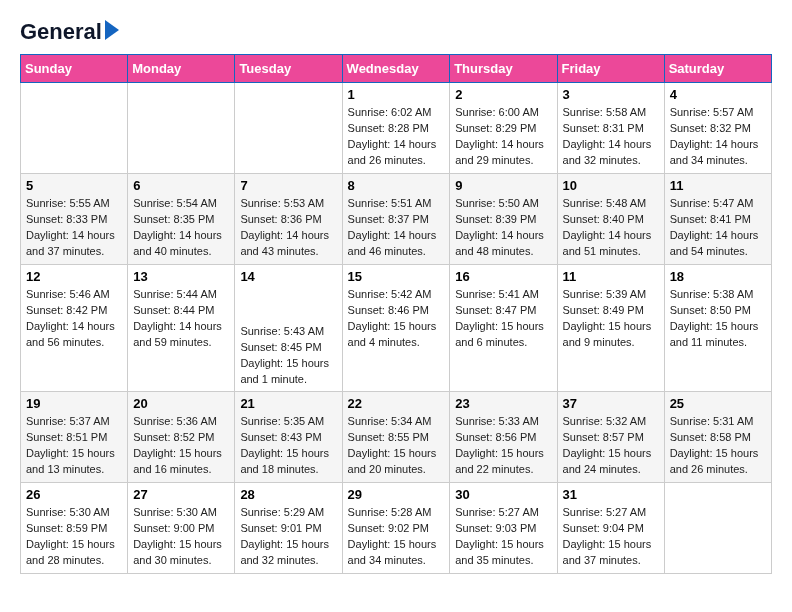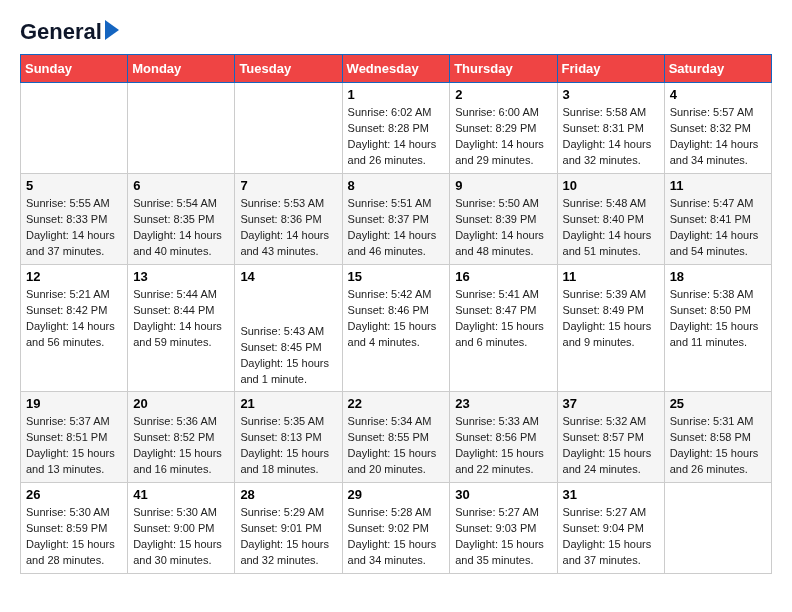--- a/index.html
+++ b/index.html
@@ -49,21 +49,21 @@
     .subtitle {
       font-size: 16px;
       color: #333;
     }
     .calendar {
       width: 100%;
       border-collapse: collapse;
       font-size: 11px;
     }
     .calendar th {
-      background: #ef4444;
+      background: #ec4899;
       color: #fff;
       padding: 6px 4px;
       text-align: left;
       border: 1px solid #1565c0;
       font-size: 13px;
     }
     .calendar td {
       border: 1px solid #ccc;
       vertical-align: top;
       padding: 4px 5px;
@@ -199,21 +199,21 @@
           <span class="day-num">11</span>
           <div class="day-info" style="white-space: pre-line;">Sunrise: 5:47 AM
 Sunset: 8:41 PM
 Daylight: 14 hours
 and 54 minutes.</div>
         </td>
       </tr>
       <tr>
         <td>
           <span class="day-num">12</span>
-          <div class="day-info" style="white-space: pre-line;">Sunrise: 5:21 AM
+          <div class="day-info" style="white-space: pre-line;">Sunrise: 5:46 AM
 Sunset: 8:42 PM
 Daylight: 14 hours
 and 56 minutes.</div>
         </td>
         <td>
           <span class="day-num">13</span>
           <div class="day-info" style="white-space: pre-line;">Sunrise: 5:44 AM
 Sunset: 8:44 PM
 Daylight: 14 hours
 and 59 minutes.</div>
@@ -265,21 +265,21 @@
         <td>
           <span class="day-num">20</span>
           <div class="day-info" style="white-space: pre-line;">Sunrise: 5:36 AM
 Sunset: 8:52 PM
 Daylight: 15 hours
 and 16 minutes.</div>
         </td>
         <td>
           <span class="day-num">21</span>
           <div class="day-info" style="white-space: pre-line;">Sunrise: 5:35 AM
-Sunset: 8:13 PM
+Sunset: 8:43 PM
 Daylight: 15 hours
 and 18 minutes.</div>
         </td>
         <td>
           <span class="day-num">22</span>
           <div class="day-info" style="white-space: pre-line;">Sunrise: 5:34 AM
 Sunset: 8:55 PM
 Daylight: 15 hours
 and 20 minutes.</div>
         </td>
@@ -307,21 +307,21 @@
       </tr>
       <tr>
         <td>
           <span class="day-num">26</span>
           <div class="day-info" style="white-space: pre-line;">Sunrise: 5:30 AM
 Sunset: 8:59 PM
 Daylight: 15 hours
 and 28 minutes.</div>
         </td>
         <td>
-          <span class="day-num">41</span>
+          <span class="day-num">27</span>
           <div class="day-info" style="white-space: pre-line;">Sunrise: 5:30 AM
 Sunset: 9:00 PM
 Daylight: 15 hours
 and 30 minutes.</div>
         </td>
         <td>
           <span class="day-num">28</span>
           <div class="day-info" style="white-space: pre-line;">Sunrise: 5:29 AM
 Sunset: 9:01 PM
 Daylight: 15 hours

